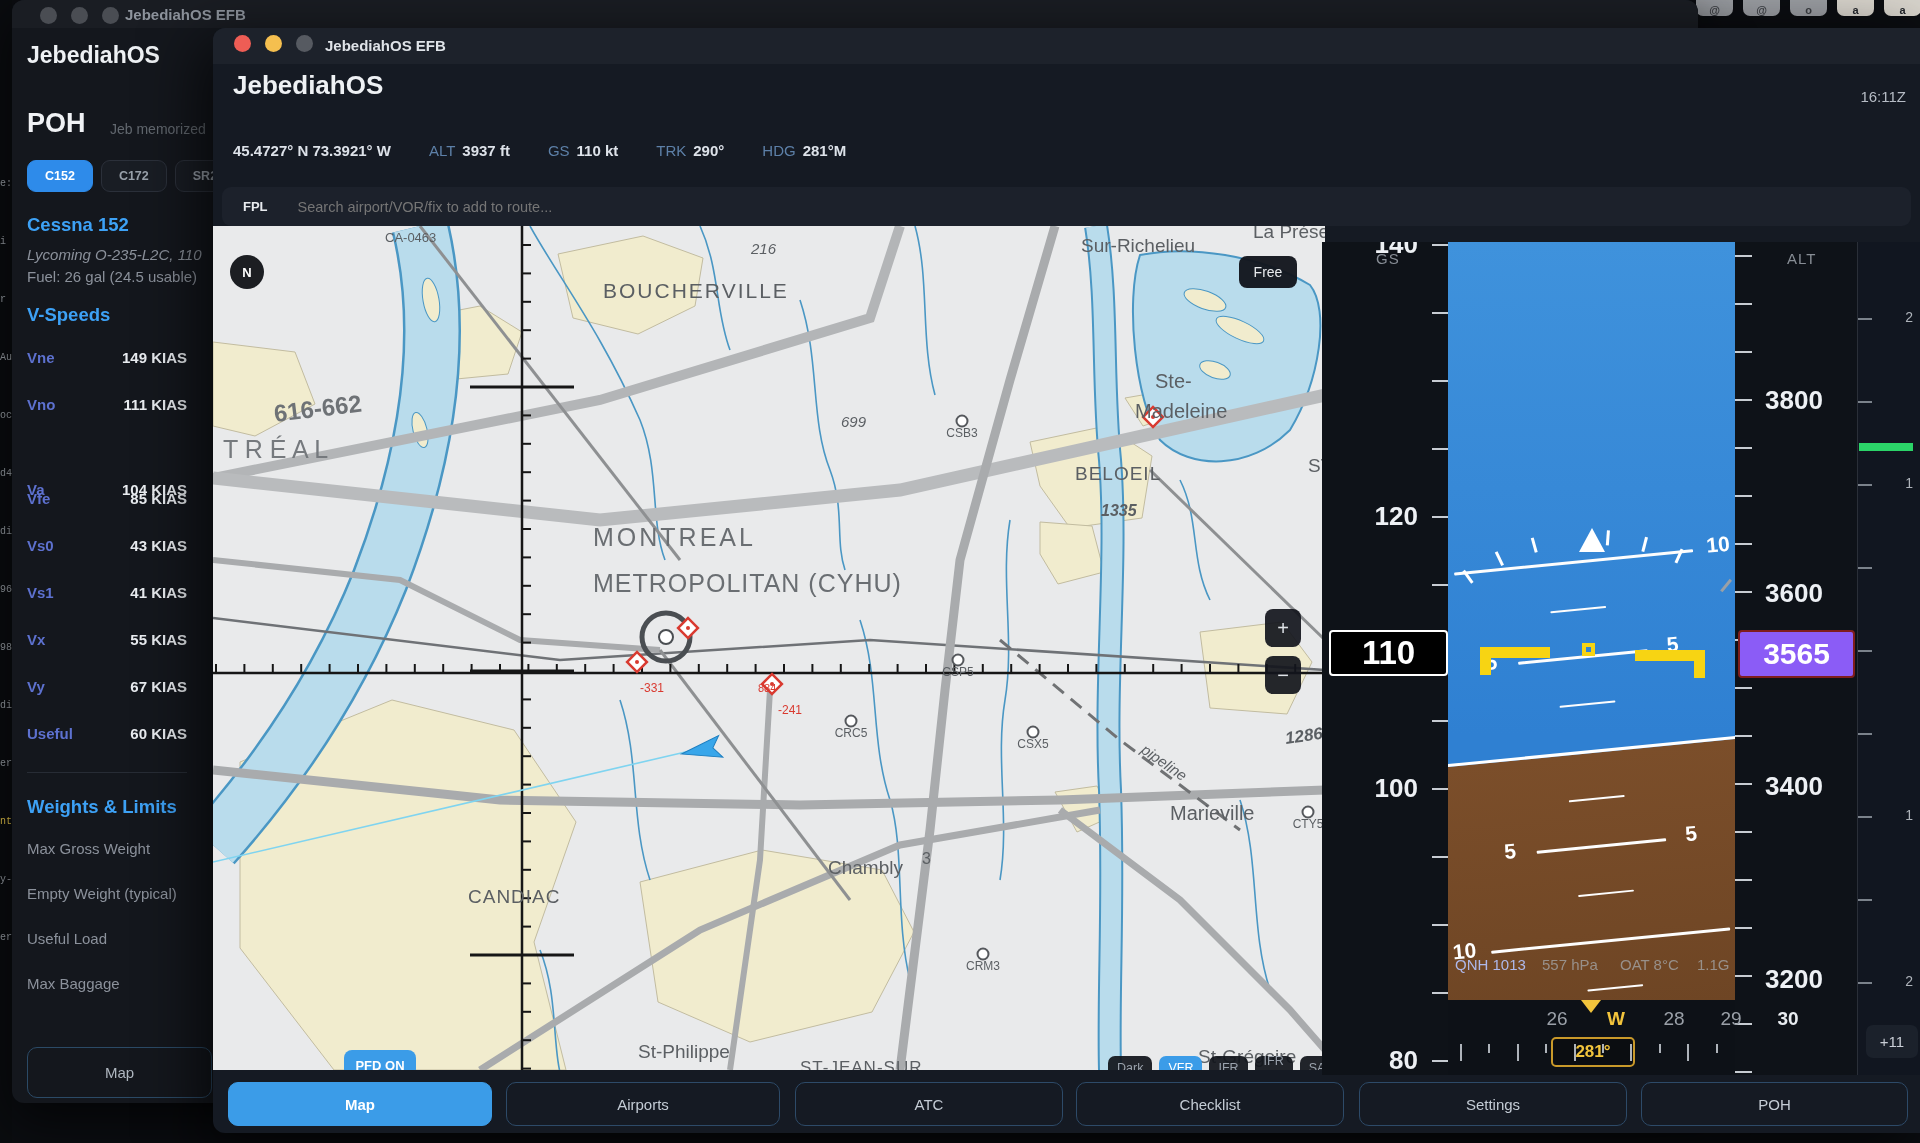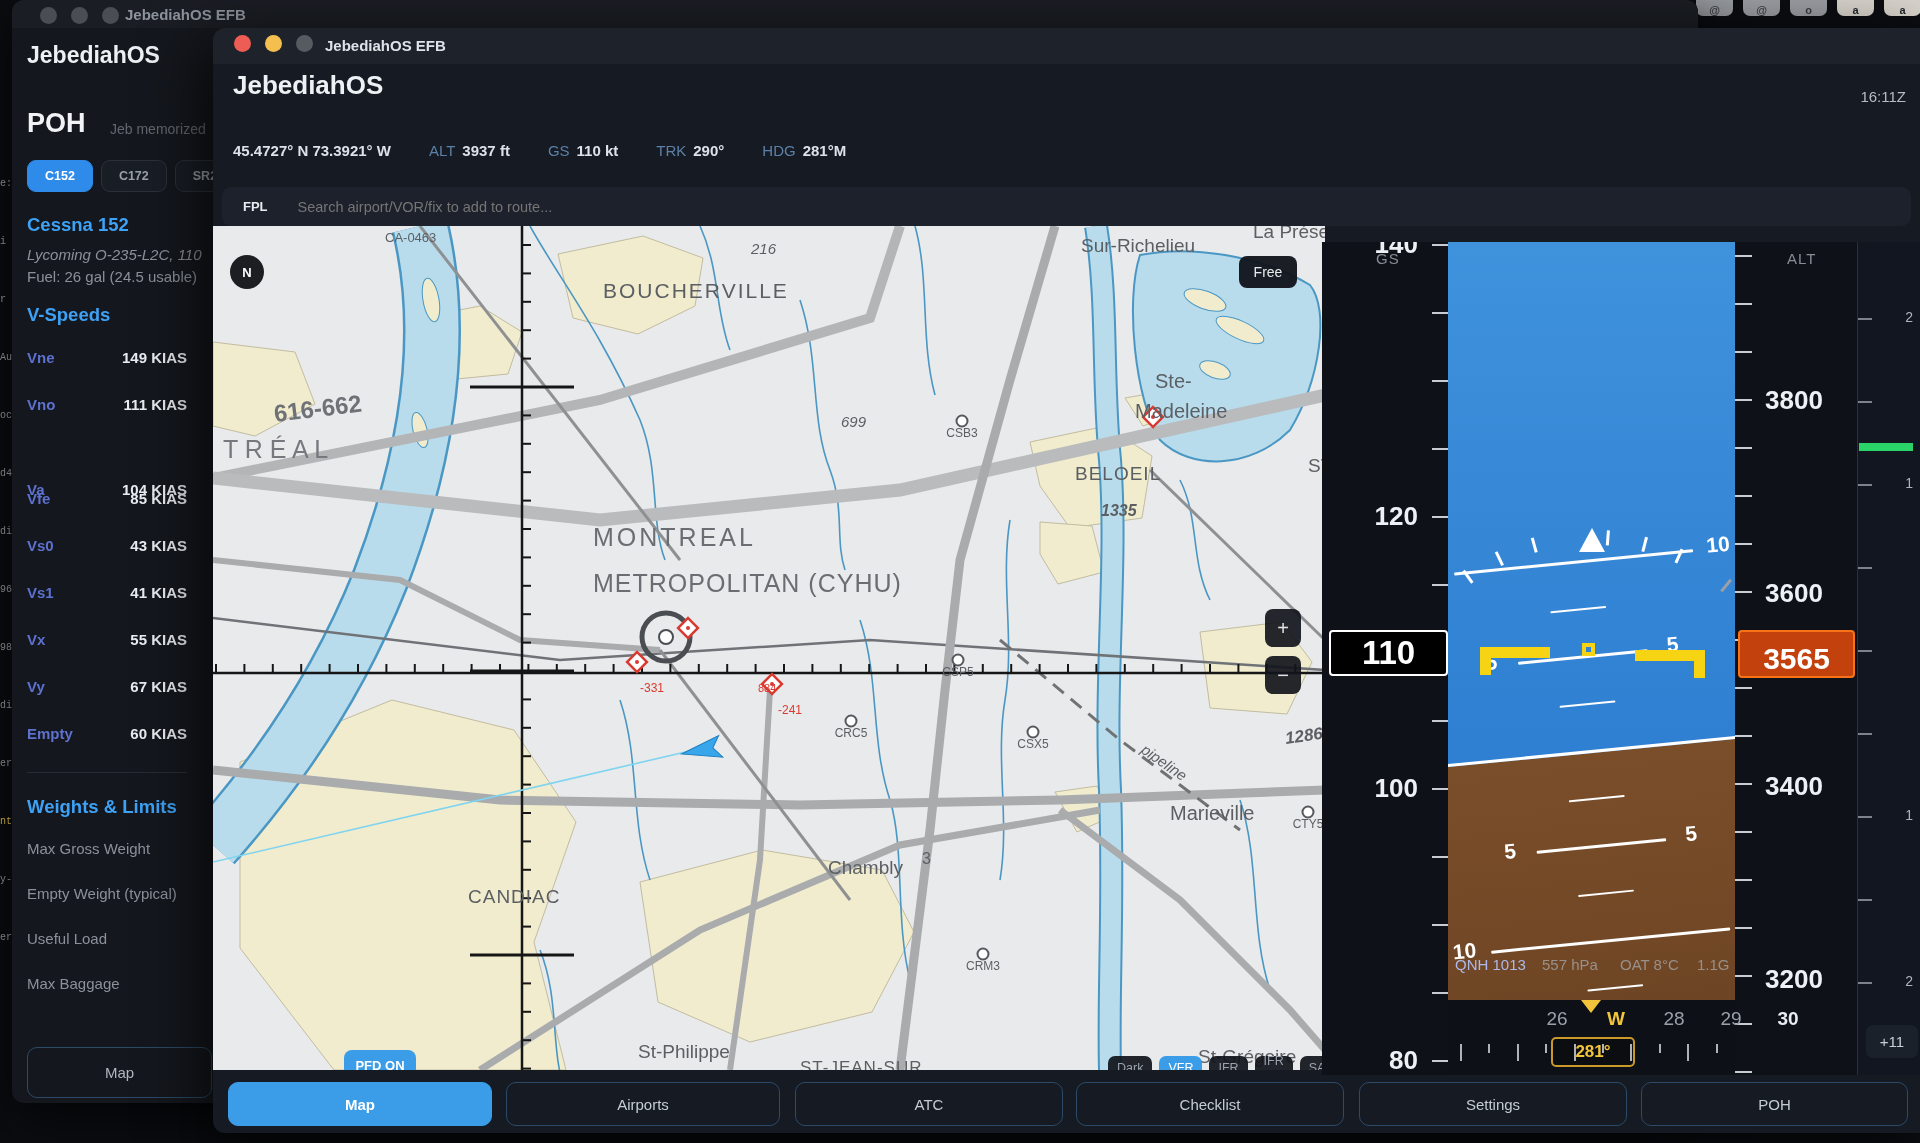--- a/index.html
+++ b/index.html
@@ -67,22 +67,22 @@
   
   #pfd{left:1109px;top:214px;width:598px;height:833px;background:#0c1016;overflow:hidden;}
   #spd-tape{left:0;top:0;width:126px;height:833px;background:#0e1218;}
   #alt-tape{left:413px;top:0;width:122px;height:833px;background:#0e1218;}
   #vsi{left:535px;top:0;width:63px;height:833px;background:#111620;border-left:1px solid #2a2f38;}
   .tape-lab{font-size:15px;color:#878d95;letter-spacing:1px;}
   .tape-num{font-size:26px;color:#edf0f4;font-weight:bold;}
   .tick{background:#c7ccd2;}
   #spd-box{left:7px;top:388px;width:119px;height:46px;background:#000;border:2px solid #fff;border-radius:4px;
     display:flex;align-items:center;justify-content:center;font-size:33px;font-weight:bold;color:#fff;}
-  #alt-box{left:416px;top:388px;width:117px;height:48px;background:#c2410c;border:2px solid #f97316;border-radius:4px;
-    display:flex;align-items:flex-end;justify-content:center;font-size:30px;font-weight:bold;color:#fff;}
+  #alt-box{left:416px;top:388px;width:117px;height:48px;background:#8b5cf6;border:2px solid #7f1d1d;border-radius:4px;
+    display:flex;align-items:center;justify-content:center;font-size:30px;font-weight:bold;color:#fff;}
   #att{left:126px;top:0;width:287px;height:758px;overflow:hidden;
     background:linear-gradient(#3f92dc,#2f80d2 65%);}
   #ground{left:-144px;top:508px;width:575px;height:620px;transform-origin:50% 0;transform:rotate(-5.6deg);
     background:linear-gradient(#7b4e2a,#5c391c);border-top:3px solid #fff;}
   #pitch{left:0;top:0;width:287px;height:758px;transform-origin:143.5px 508px;transform:rotate(-5.6deg);}
   .pl{position:absolute;height:2.5px;background:#fdfdfd;border-radius:1px;}
   .pl-lab{position:absolute;font-size:21px;color:#fff;font-weight:bold;width:44px;text-align:center;}
   .roll-tick{position:absolute;width:3px;height:15px;background:#fff;}
   #roll-tri{left:131px;top:286px;width:0;height:0;border-left:13px solid transparent;
     border-right:13px solid transparent;border-bottom:24px solid #fff;}
@@ -180,21 +180,21 @@
         </div>
         <div class="vrow abs" style="position: absolute; top: 631px;">
           <span class="vlab">Vx</span>
           <span class="vval">55 KIAS</span>
         </div>
         <div class="vrow abs" style="position: absolute; top: 678px;">
           <span class="vlab">Vy</span>
           <span class="vval">67 KIAS</span>
         </div>
         <div class="vrow abs" style="position: absolute; top: 725px;">
-          <span class="vlab">Empty</span>
+          <span class="vlab">Useful</span>
           <span class="vval">60 KIAS</span>
         </div>
       </div>
     <div id="sb-div" class="abs" style="top:772px;"></div>
     <div class="abs side-sec blue-h" style="top:796px;white-space:nowrap;">Weights &amp; Limits</div>
     <div id="sb-weights">
         <div class="gray-t abs" style="position: absolute; left: 15px; top: 840px; white-space: nowrap;">Max Gross Weight</div>
         <div class="gray-t abs" style="position: absolute; left: 15px; top: 885px; white-space: nowrap;">Empty Weight (typical)</div>
         <div class="gray-t abs" style="position: absolute; left: 15px; top: 930px; white-space: nowrap;">Useful Load</div>
         <div class="gray-t abs" style="position: absolute; left: 15px; top: 975px; white-space: nowrap;">Max Baggage</div>

